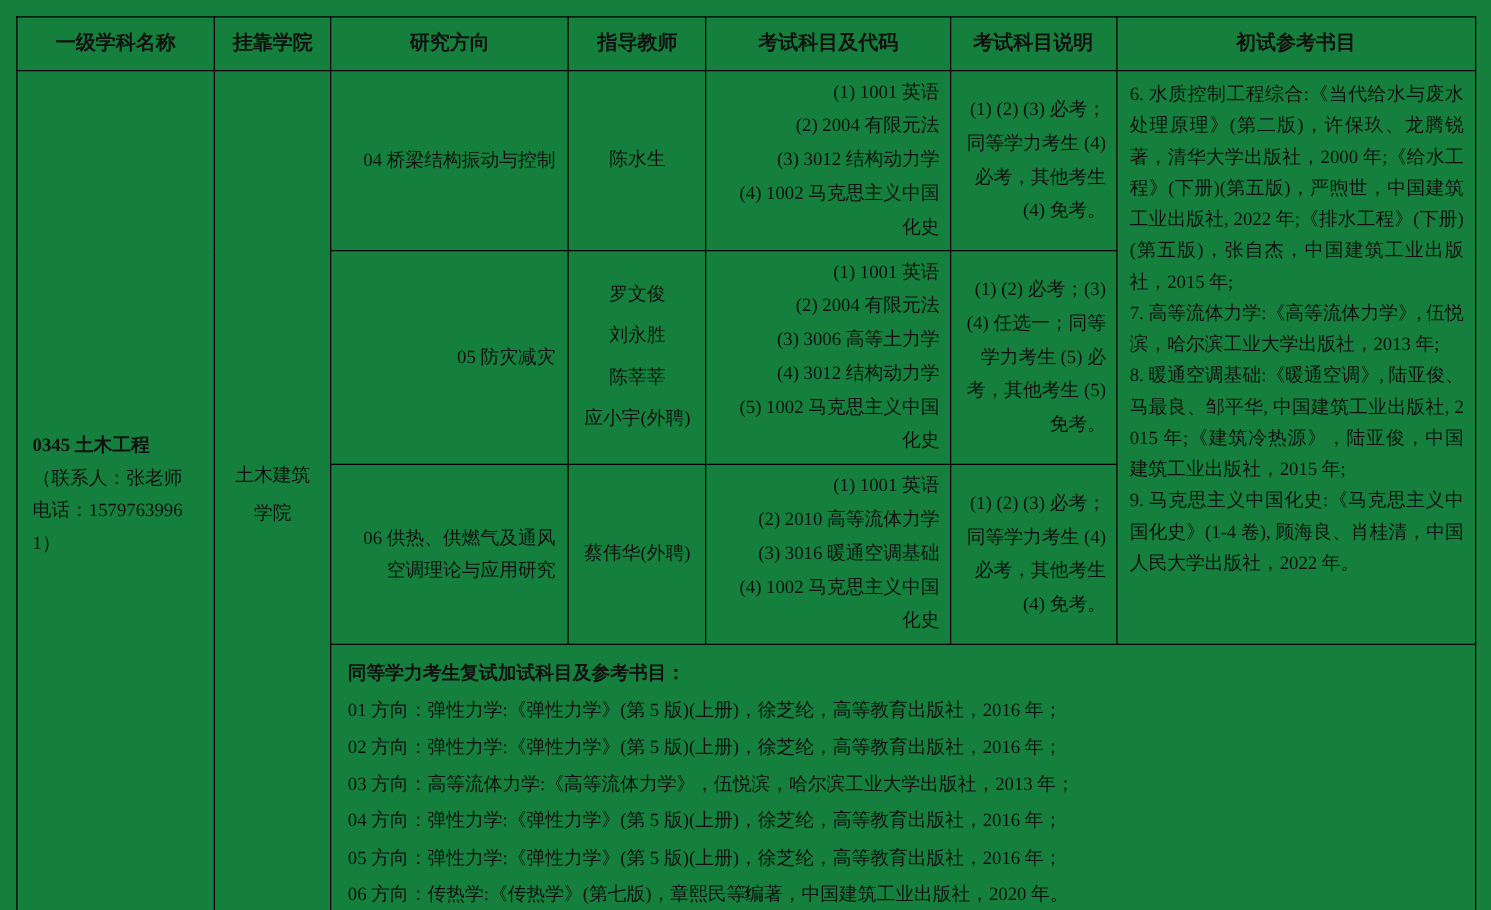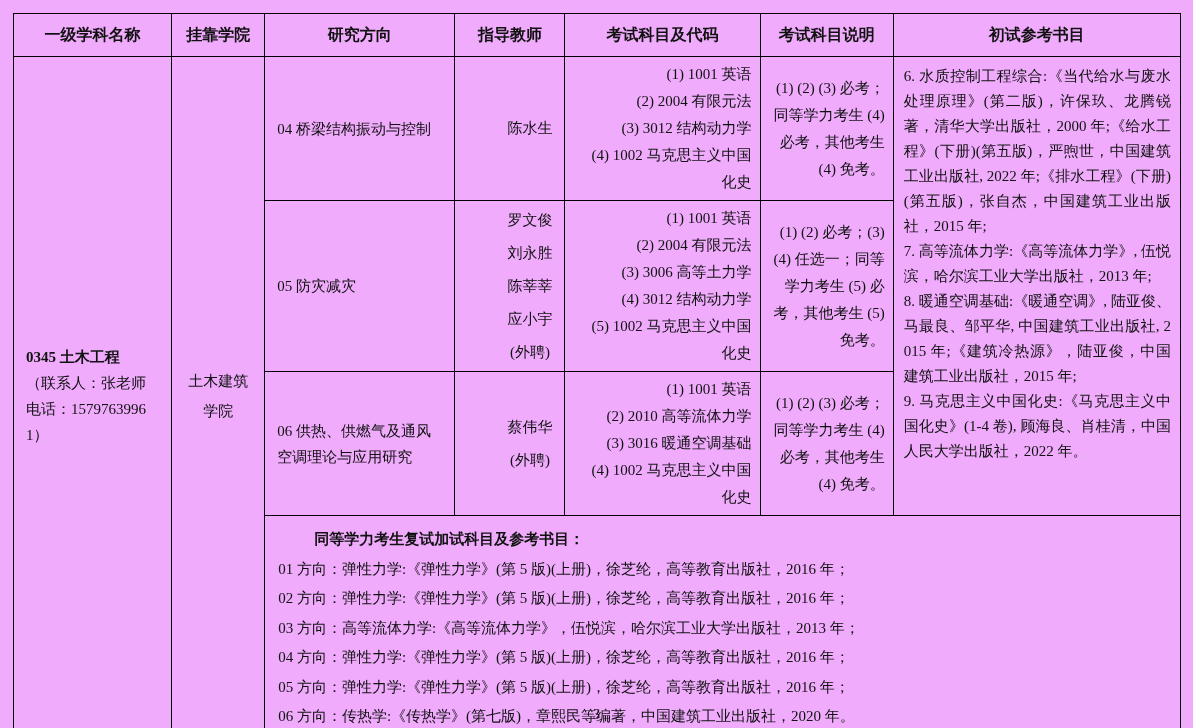--- a/index.html
+++ b/index.html
@@ -1,21 +1,21 @@
 <!DOCTYPE html>
 <html><head>
 <meta charset="utf-8">
 <style>
   html, body { margin:0; padding:0; }
   body {
     width:1193px; height:728px; background:#ffffff; color:#000;
     font-family:"Liberation Serif","DejaVu Serif",serif;
     overflow:hidden;
   }
-  .page { position:relative; width:1193px; height:728px; background:#f0abfc; }
+  .page { position:relative; width:1193px; height:728px; background:#15803d; }
   table.main-table {
     position:absolute; left:13px; top:13px;
     border-collapse:collapse; table-layout:fixed;
     width:1168px;
   }
   th, td {
     border:1px solid #000; overflow:hidden;
     font-size:15px; line-height:26px; color:#111;
     vertical-align:middle; word-break:break-all;
   }
@@ -25,34 +25,34 @@
   }
   tr.row-04 { height:135px; }
   tr.row-05 { height:162px; }
   tr.row-06 { height:144px; }
   tr.row-add { height:199px; }
 
   td.discipline-cell { text-align:left; padding:4px 8px 4px 12px; }
   td.discipline-cell .title { font-weight:bold; }
   td.college-cell { text-align:center; padding:0 4px; }
   td.college-cell .college-text { width:62px; margin:16px auto; line-height:30px; }
-  td.dir-cell  { text-align:left; padding:4px 10px 4px 12px; }
+  td.dir-cell  { text-align:right; padding:4px 10px 4px 12px; }
   td.adv-cell  { text-align:center; padding:0 4px; }
-  td.adv-cell div { line-height:33px;margin-left:40px; }
+  td.adv-cell div { line-height:33px; }
   td.subj-cell { text-align:right; padding:4px 8px 4px 12px; line-height:27px; }
   td.note-cell { text-align:right; padding:4px 8px 4px 10px; line-height:27px; }
   td.books-cell {
     vertical-align:top; text-align:justify;
     padding:7px 9px 4px 10px; line-height:25px;
   }
   td.addendum-cell {
     vertical-align:top; text-align:left;
     padding:9px 10px 4px 13px; line-height:29.5px;
   }
-  td.addendum-cell .add-title { font-weight:bold;margin-left:36px; }
+  td.addendum-cell .add-title { font-weight:bold; }
   .page-number {
     position:absolute; left:0; bottom:5px; width:100%;
     text-align:center; font-size:14px; color:#111;
   }
 </style>
 </head>
 <body>
 
 <div class="page">
   <table class="main-table">

